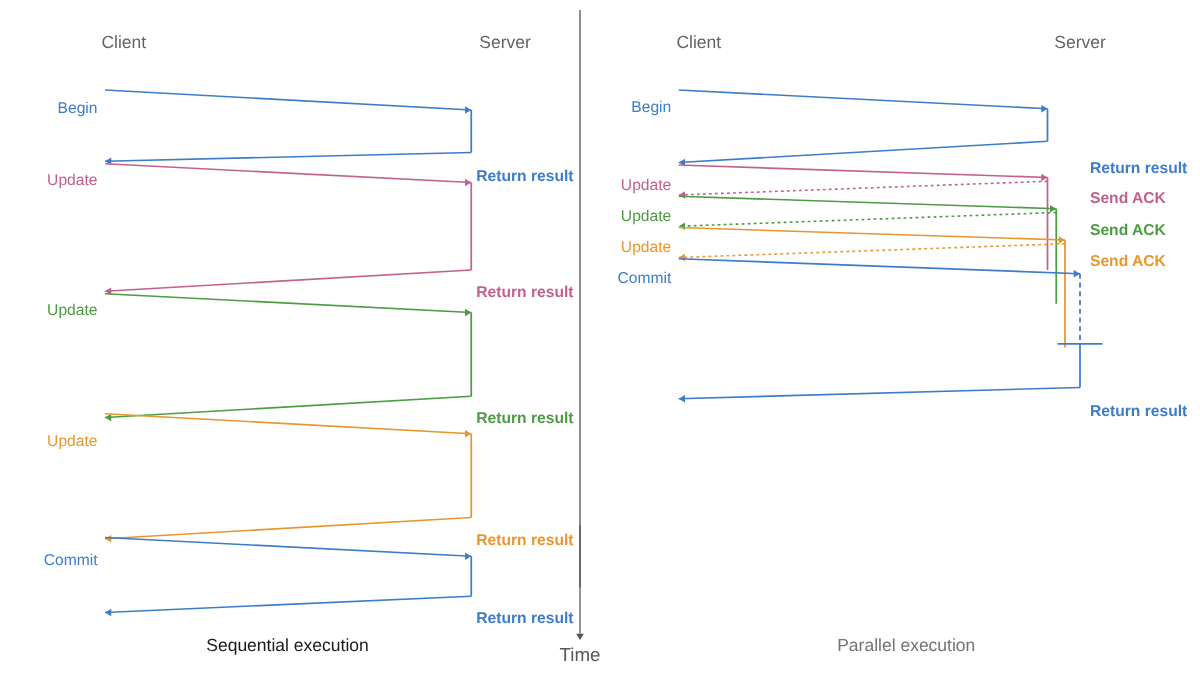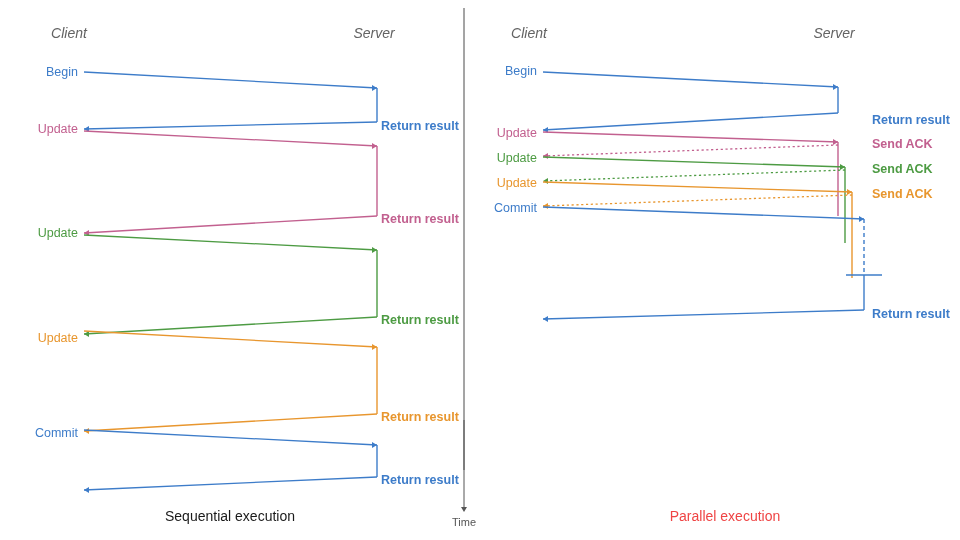--- a/index.html
+++ b/index.html
@@ -1,27 +1,27 @@
 <!DOCTYPE html>
 <html><head>
 <meta charset="utf-8">
 <style>
   html,body{margin:0;padding:0;background:#ffffff;}
   body{width:960px;height:540px;overflow:hidden;
        font-family:"Liberation Sans","DejaVu Sans",sans-serif;}
   #stage{position:relative;width:960px;height:540px;background:#fff;}
   svg.layer{position:absolute;left:0;top:0;width:960px;height:540px;}
-  .lbl{position:absolute;font-size:12.5px;white-space:nowrap;line-height:1;}
+  .lbl{position:absolute;font-size:12.5px;white-space:nowrap;line-height:1;margin-top:15px;}
   .lbl.r{transform:translate(-100%,-50%);}
   .lbl.l{transform:translate(0,-50%);font-weight:bold;}
-  .hdr{position:absolute;font-size:14px;font-style:italic;color:#636363;
-       white-space:nowrap;transform:translate(-50%,-50%);}
+  .hdr{position:absolute;font-size:14px;color:#636363;
+       white-space:nowrap;transform:translate(-50%,-50%);margin-left:30px;}
   .cap{position:absolute;font-size:14px;color:#1a1a1a;white-space:nowrap;
        transform:translate(-50%,-50%);}
-  .timelbl{position:absolute;font-size:11px;color:#3b3b3b;white-space:nowrap;
+  .timelbl{position:absolute;font-size:15px;color:#3b3b3b;white-space:nowrap;
        transform:translate(-50%,0);}
 </style>
 </head>
 <body>
 
 <div id="stage">
   <svg class="layer" id="vec" viewBox="0 0 960 540">
       <line x1="464" y1="8" x2="464" y2="470" stroke="#4a4a4a" stroke-width="1"></line>
       <line x1="464" y1="420" x2="464" y2="507" stroke="#555555" stroke-width="1"></line>
       <polygon points="464,512 461,507 467,507" fill="#555555"></polygon>
@@ -98,15 +98,15 @@
       <div class="lbl r" style="left: 537px; top: 71px; color: rgb(61, 124, 201);">Begin</div>
       <div class="lbl r" style="left: 537px; top: 133px; color: rgb(194, 96, 143);">Update</div>
       <div class="lbl r" style="left: 537px; top: 158px; color: rgb(77, 155, 67);">Update</div>
       <div class="lbl r" style="left: 537px; top: 183px; color: rgb(232, 150, 46);">Update</div>
       <div class="lbl r" style="left: 537px; top: 208px; color: rgb(61, 124, 201);">Commit</div>
       <div class="lbl l" style="left: 872px; top: 120px; color: rgb(61, 124, 201);">Return result</div>
       <div class="lbl l" style="left: 872px; top: 144px; color: rgb(194, 96, 143);">Send ACK</div>
       <div class="lbl l" style="left: 872px; top: 169px; color: rgb(77, 155, 67);">Send ACK</div>
       <div class="lbl l" style="left: 872px; top: 194px; color: rgb(232, 150, 46);">Send ACK</div>
       <div class="lbl l" style="left: 872px; top: 314px; color: rgb(61, 124, 201);">Return result</div>
-      <div class="cap" style="left: 725px; top: 516px; color: #ef4444;">Parallel execution</div>
+      <div class="cap" style="left: 725px; top: 516px; color: #737373;">Parallel execution</div>
     </div>
 </div>
 
 </body></html>

